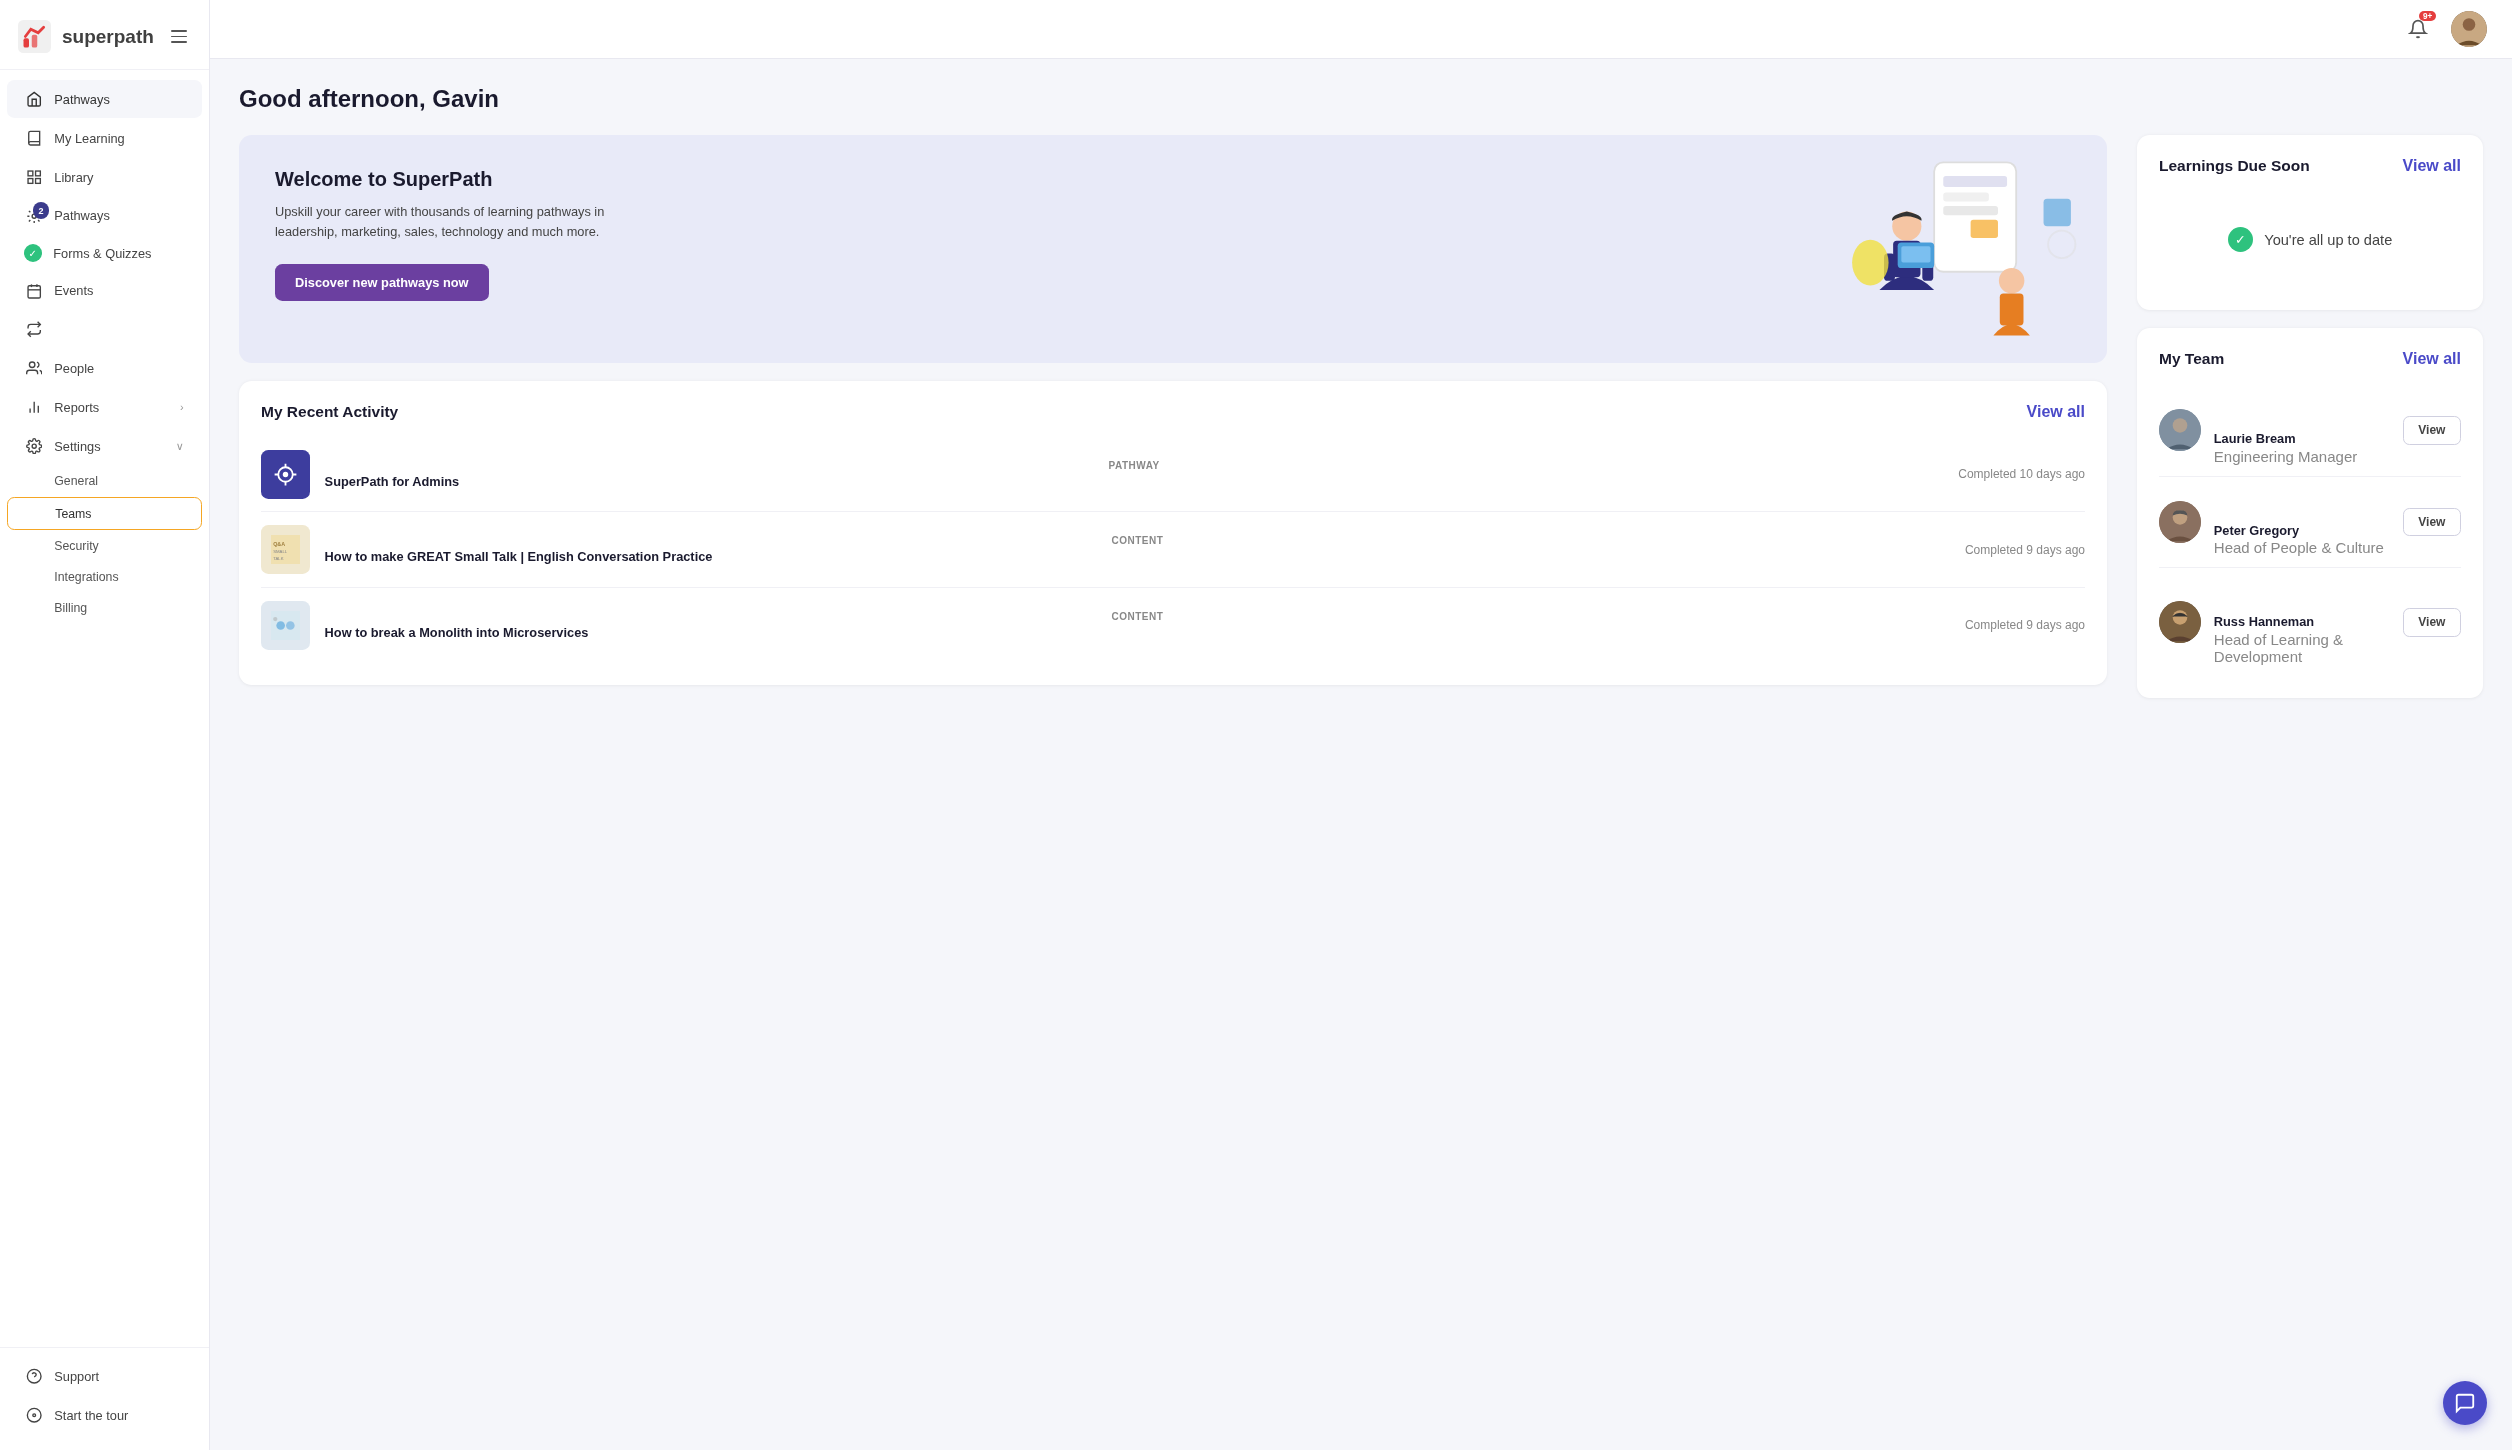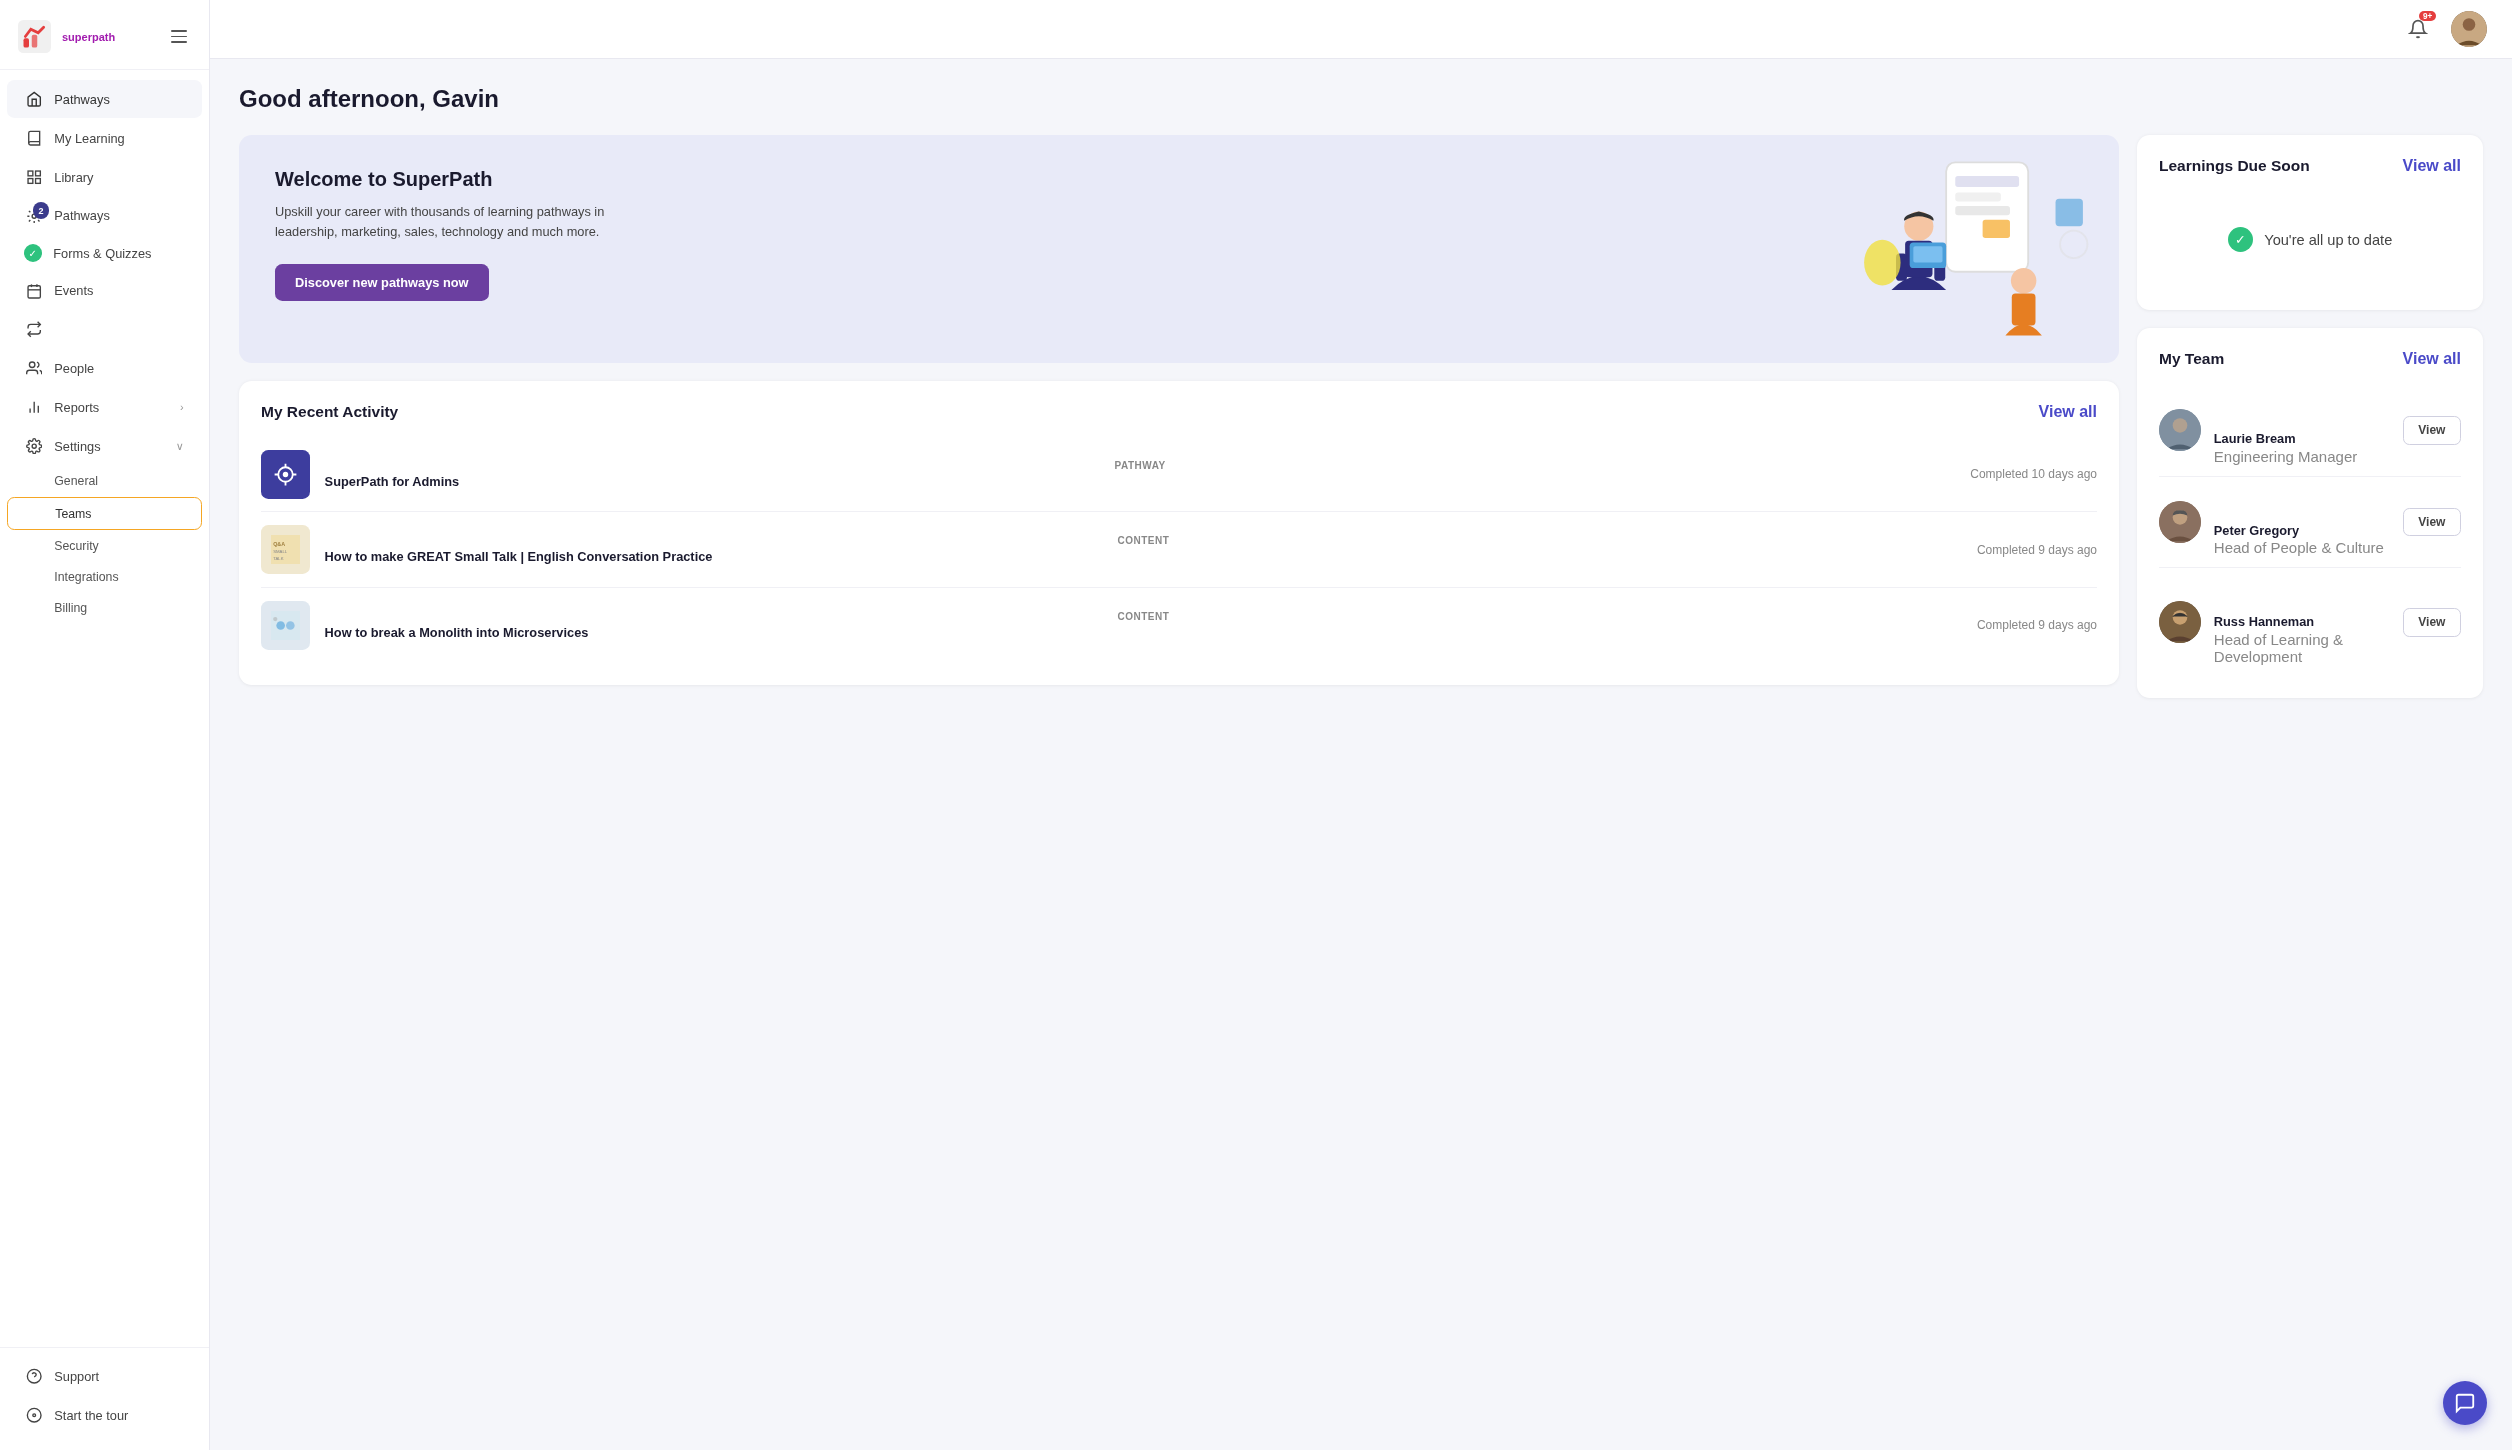--- a/index.html
+++ b/index.html
@@ -237,21 +237,21 @@
     .dash-tab:last-child { border-right: none; }
     .dash-tab.active {
       background: #2d2d7e;
       color: #fff;
     }
 
     
     .two-col {
       display: grid;
       grid-template-columns: 1fr 346px;
-      gap: 18px;
+      gap: 30px;
     }
     .left-col { display: flex; flex-direction: column; gap: 18px; }
     .right-col { display: flex; flex-direction: column; gap: 18px; }
 
     
     .hero-banner {
       background: #e8eaf8;
       border-radius: 12.8px;
       padding: 33px 36px;
       position: relative;
@@ -458,21 +458,21 @@
 <body>
 
 <div class="sidebar">
   <div class="sidebar-logo">
     <svg class="logo-icon" viewBox="0 0 36 36">
       <rect width="36" height="36" rx="6" fill="#f0f0f0"></rect>
       <path d="M8 18 L14 10 L22 14 L28 8" stroke="#e53e3e" stroke-width="3" fill="none" stroke-linecap="round"></path>
       <rect x="6" y="20" width="6" height="10" rx="2" fill="#e53e3e"></rect>
       <rect x="15" y="16" width="6" height="14" rx="2" fill="#e53e3e" opacity="0.7"></rect>
     </svg>
-    <span style="font-size:11px;font-weight:700;color:#a21caf;">superpath</span>
+    <span style="font-size:19px;font-weight:700;color:#404040;">superpath</span>
     <button class="hamburger-btn">
       <span></span>
         <span></span>
         <span></span>
     </button>
   </div>
 
   <nav class="sidebar-nav">
 
     <div class="nav-item active">

